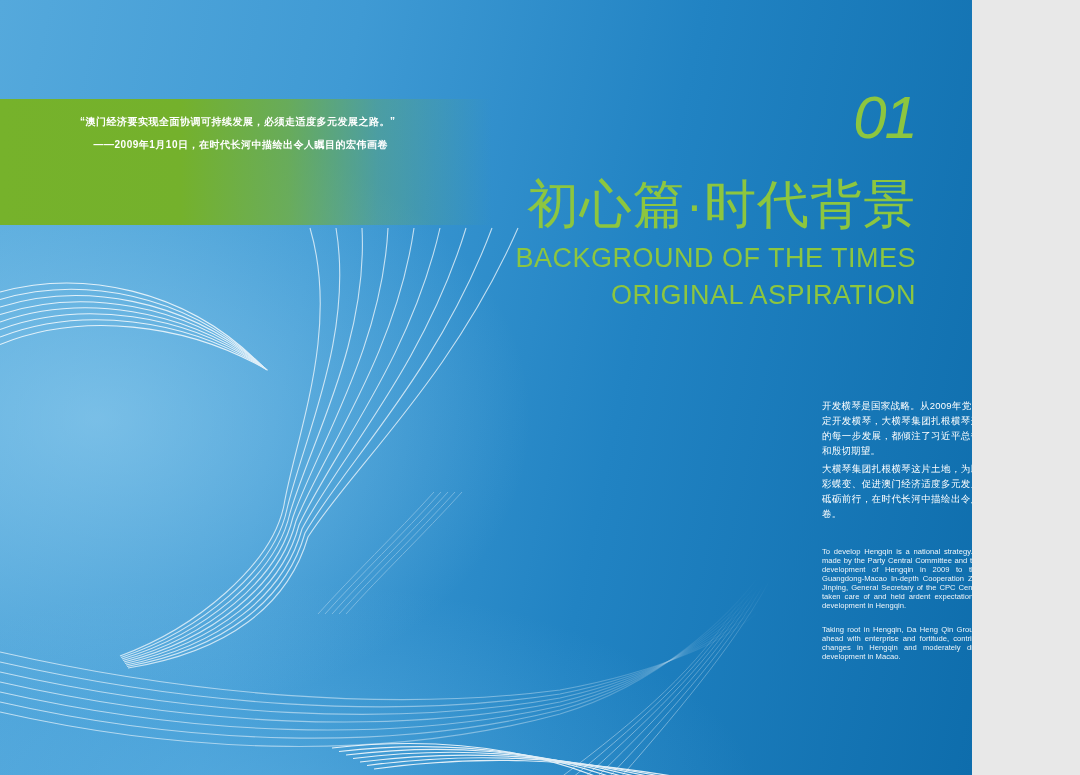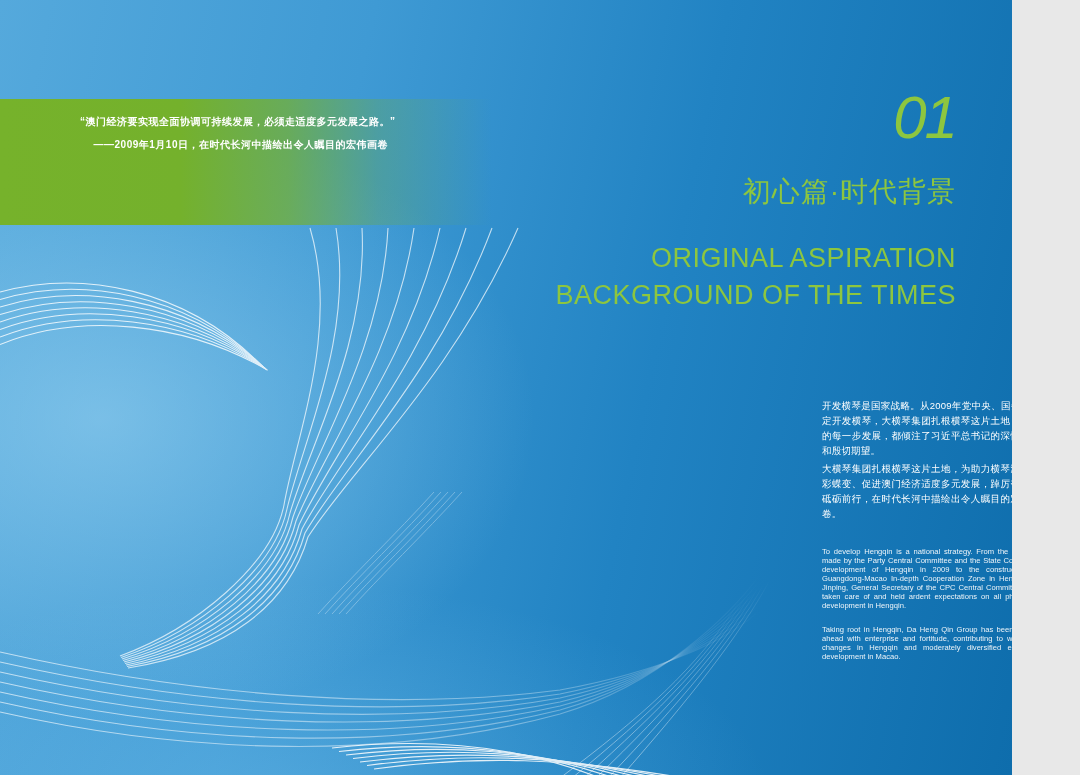--- a/index.html
+++ b/index.html
@@ -5,21 +5,20 @@
   html,body{margin:0;padding:0;background:#e8e8e8;}
   .page{
     position:relative;
     width:972px;height:775px;
     overflow:hidden;
     font-family:"Liberation Sans","DejaVu Sans",sans-serif;
     background:
       radial-gradient(ellipse 620px 440px at 10% 54%, rgba(160,215,243,.55), rgba(160,215,243,0) 70%),
       radial-gradient(ellipse 700px 320px at 28% 104%, rgba(120,195,238,.38), rgba(120,195,238,0) 70%),
       linear-gradient(102deg, #55a9dc 0%, #3f9ad4 32%, #2183c3 62%, #0e6dac 100%);
-    padding-left: 40px;
   }
   svg.swirls{position:absolute;left:0;top:0;z-index:1;}
   .green-band{
     position:absolute;z-index:2;
     left:0;top:99px;width:600px;height:126px;
     background:linear-gradient(90deg,#76b22b 0%,#74b12c 30%,rgba(113,175,60,.8) 48%,rgba(95,165,105,.45) 63%,rgba(90,160,140,0) 82%);
   }
   .quote{
     position:absolute;z-index:3;
     left:80px;top:113px;width:352px;
@@ -30,21 +29,21 @@
   .quote p{margin:0;}
   .quote .attr{margin-top:4px;text-align:right;padding-right:44px;}
   .chapter{position:absolute;z-index:3;right:56px;top:0;text-align:right;color:#8dc63f;}
   .chapter .num{
     position:absolute;right:0;top:88px;
     font-size:60px;line-height:1;font-weight:400;
     letter-spacing:-2px;color:#8dc63f;font-style:italic;
   }
   .chapter .zh{
     position:absolute;right:0;top:178px;white-space:nowrap;
-    font-size:28px;line-height:1;font-weight:500;letter-spacing:1px;color:#8dc63f;
+    font-size:52px;line-height:1;font-weight:500;letter-spacing:1px;color:#8dc63f;
   }
   .chapter .en{
     position:absolute;right:0;top:240px;white-space:nowrap;
     font-size:27px;line-height:37px;font-weight:400;letter-spacing:.5px;color:#8dc63f;
   }
   .body-text{
     position:absolute;z-index:3;
     left:822px;top:398px;width:218px;
     color:#ffffff;text-align:justify;
   }
@@ -134,22 +133,22 @@
 
   <div class="quote">
     <p>“澳门经济要实现全面协调可持续发展，必须走适度多元发展之路。”</p>
     <p class="attr">——2009年1月10日，在时代长河中描绘出令人瞩目的宏伟画卷</p>
   </div>
 
   <div class="chapter">
     <div class="num">01</div>
     <div class="zh">初心篇·时代背景</div>
     <div class="en">
+      <div>BACKGROUND OF THE TIMES</div>
       <div>ORIGINAL ASPIRATION</div>
-      <div>BACKGROUND OF THE TIMES</div>
     </div>
   </div>
 
   <div class="body-text">
     <p class="zh">开发横琴是国家战略。从2009年党中央、国务院决定开发横琴，大横琴集团扎根横琴这片土地，横琴的每一步发展，都倾注了习近平总书记的深情关怀和殷切期望。</p>
     <p class="zh">大横琴集团扎根横琴这片土地，为助力横琴演绎精彩蝶变、促进澳门经济适度多元发展，踔厉奋发、砥砺前行，在时代长河中描绘出令人瞩目的宏伟画卷。</p>
     <p class="en first">To develop Hengqin is a national strategy. From the decision made by the Party Central Committee and the State Council on development of Hengqin in 2009 to the construction of Guangdong-Macao In-depth Cooperation Zone in Hengqin, Xi Jinping, General Secretary of the CPC Central Committee, has taken care of and held ardent expectations on all phases of development in Hengqin.</p>
     <p class="en">Taking root in Hengqin, Da Heng Qin Group has been forging ahead with enterprise and fortitude, contributing to wonderful changes in Hengqin and moderately diversified economic development in Macao.</p>
   </div>
 

